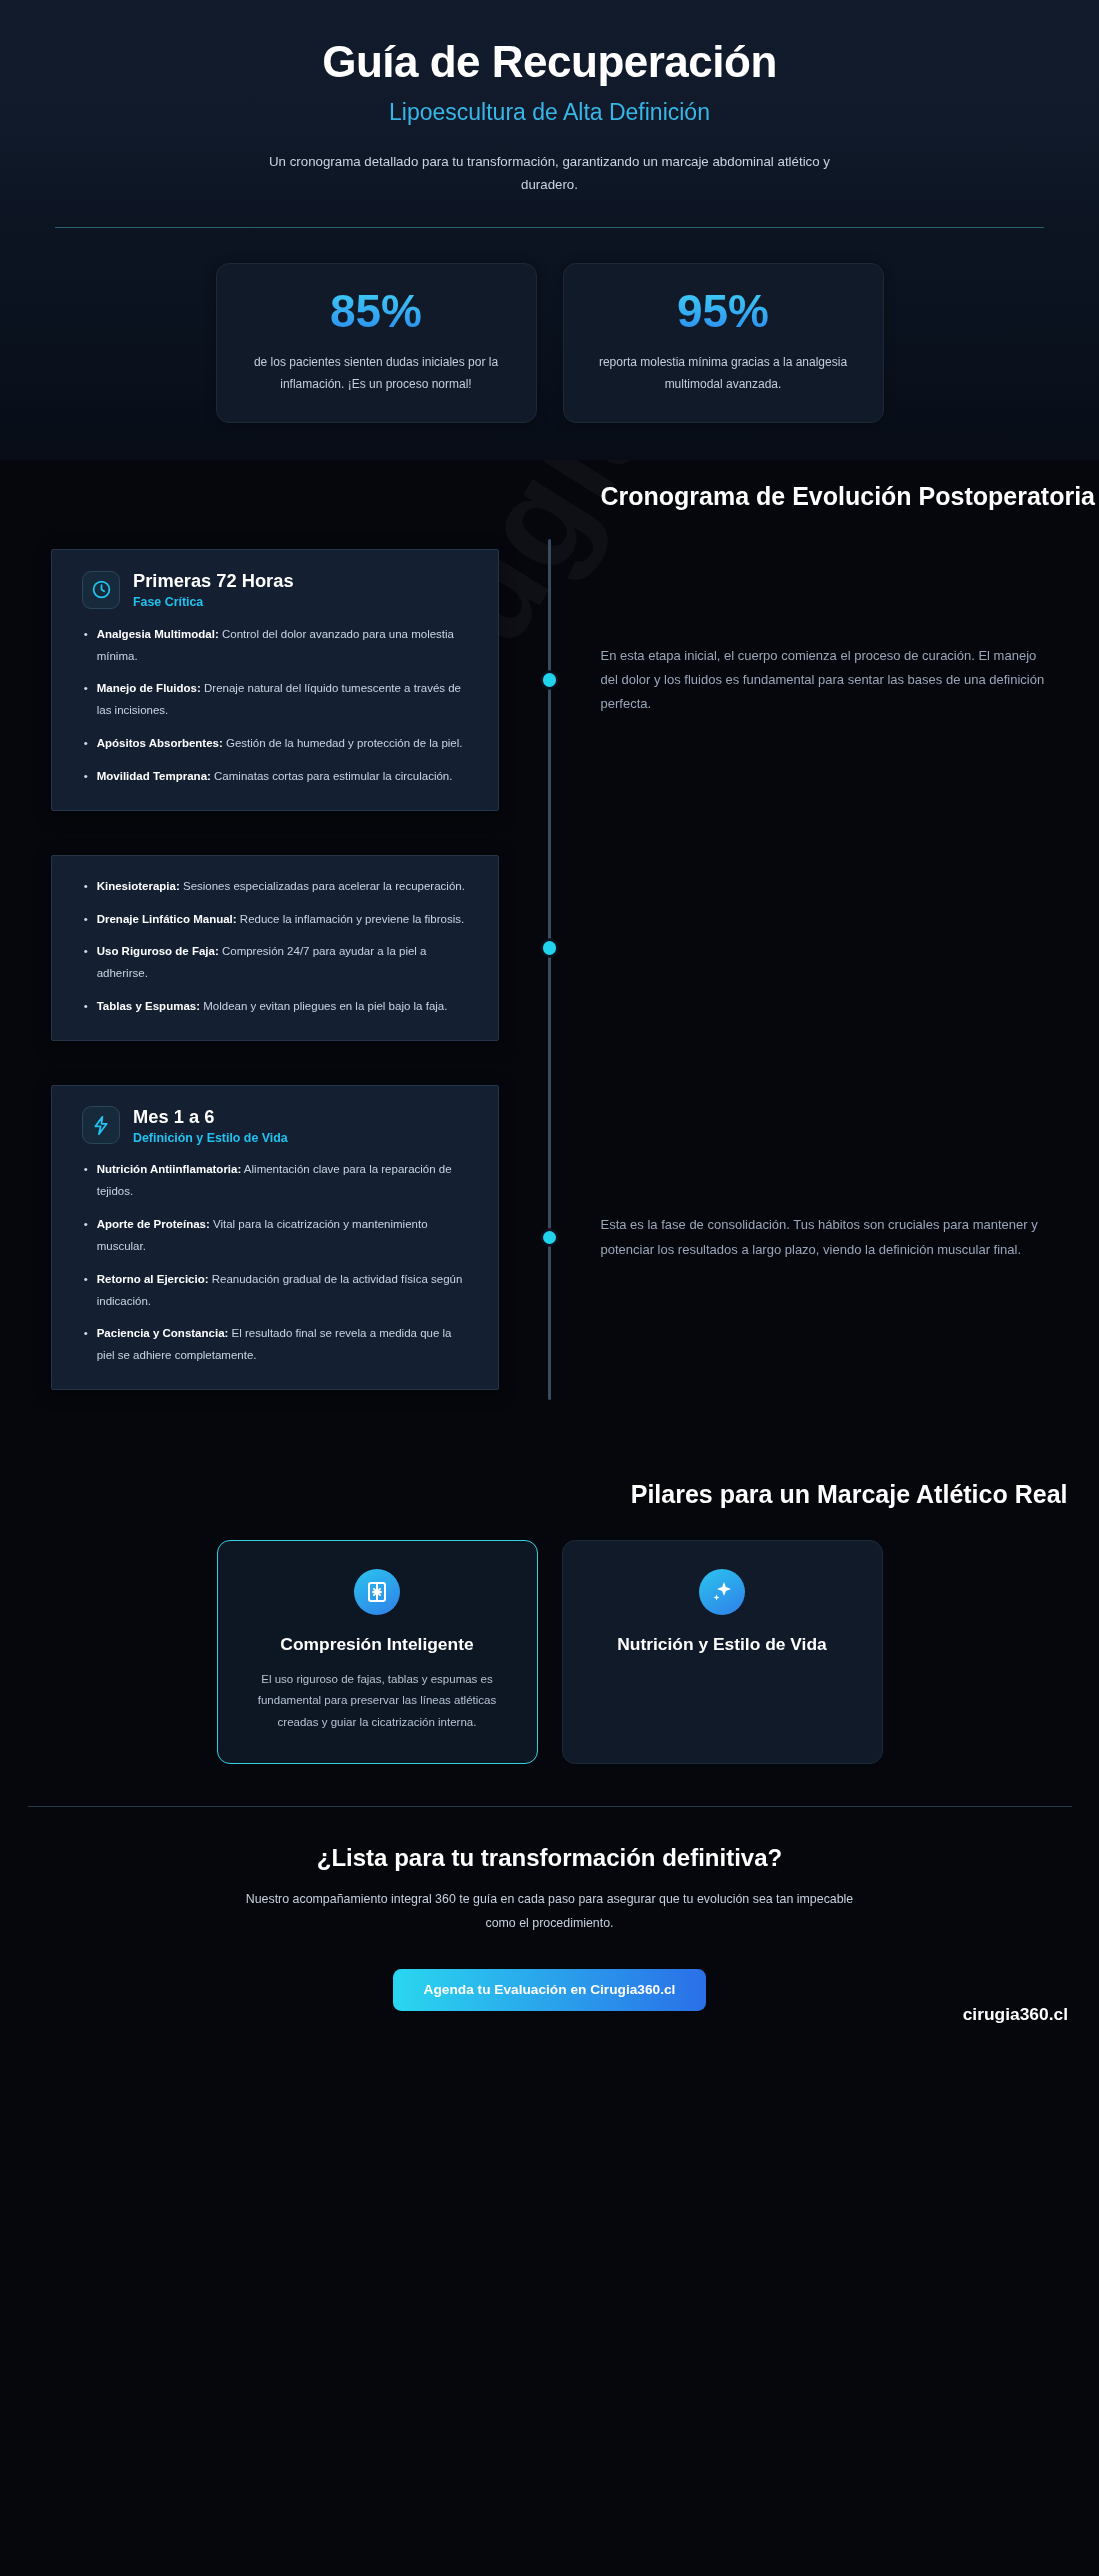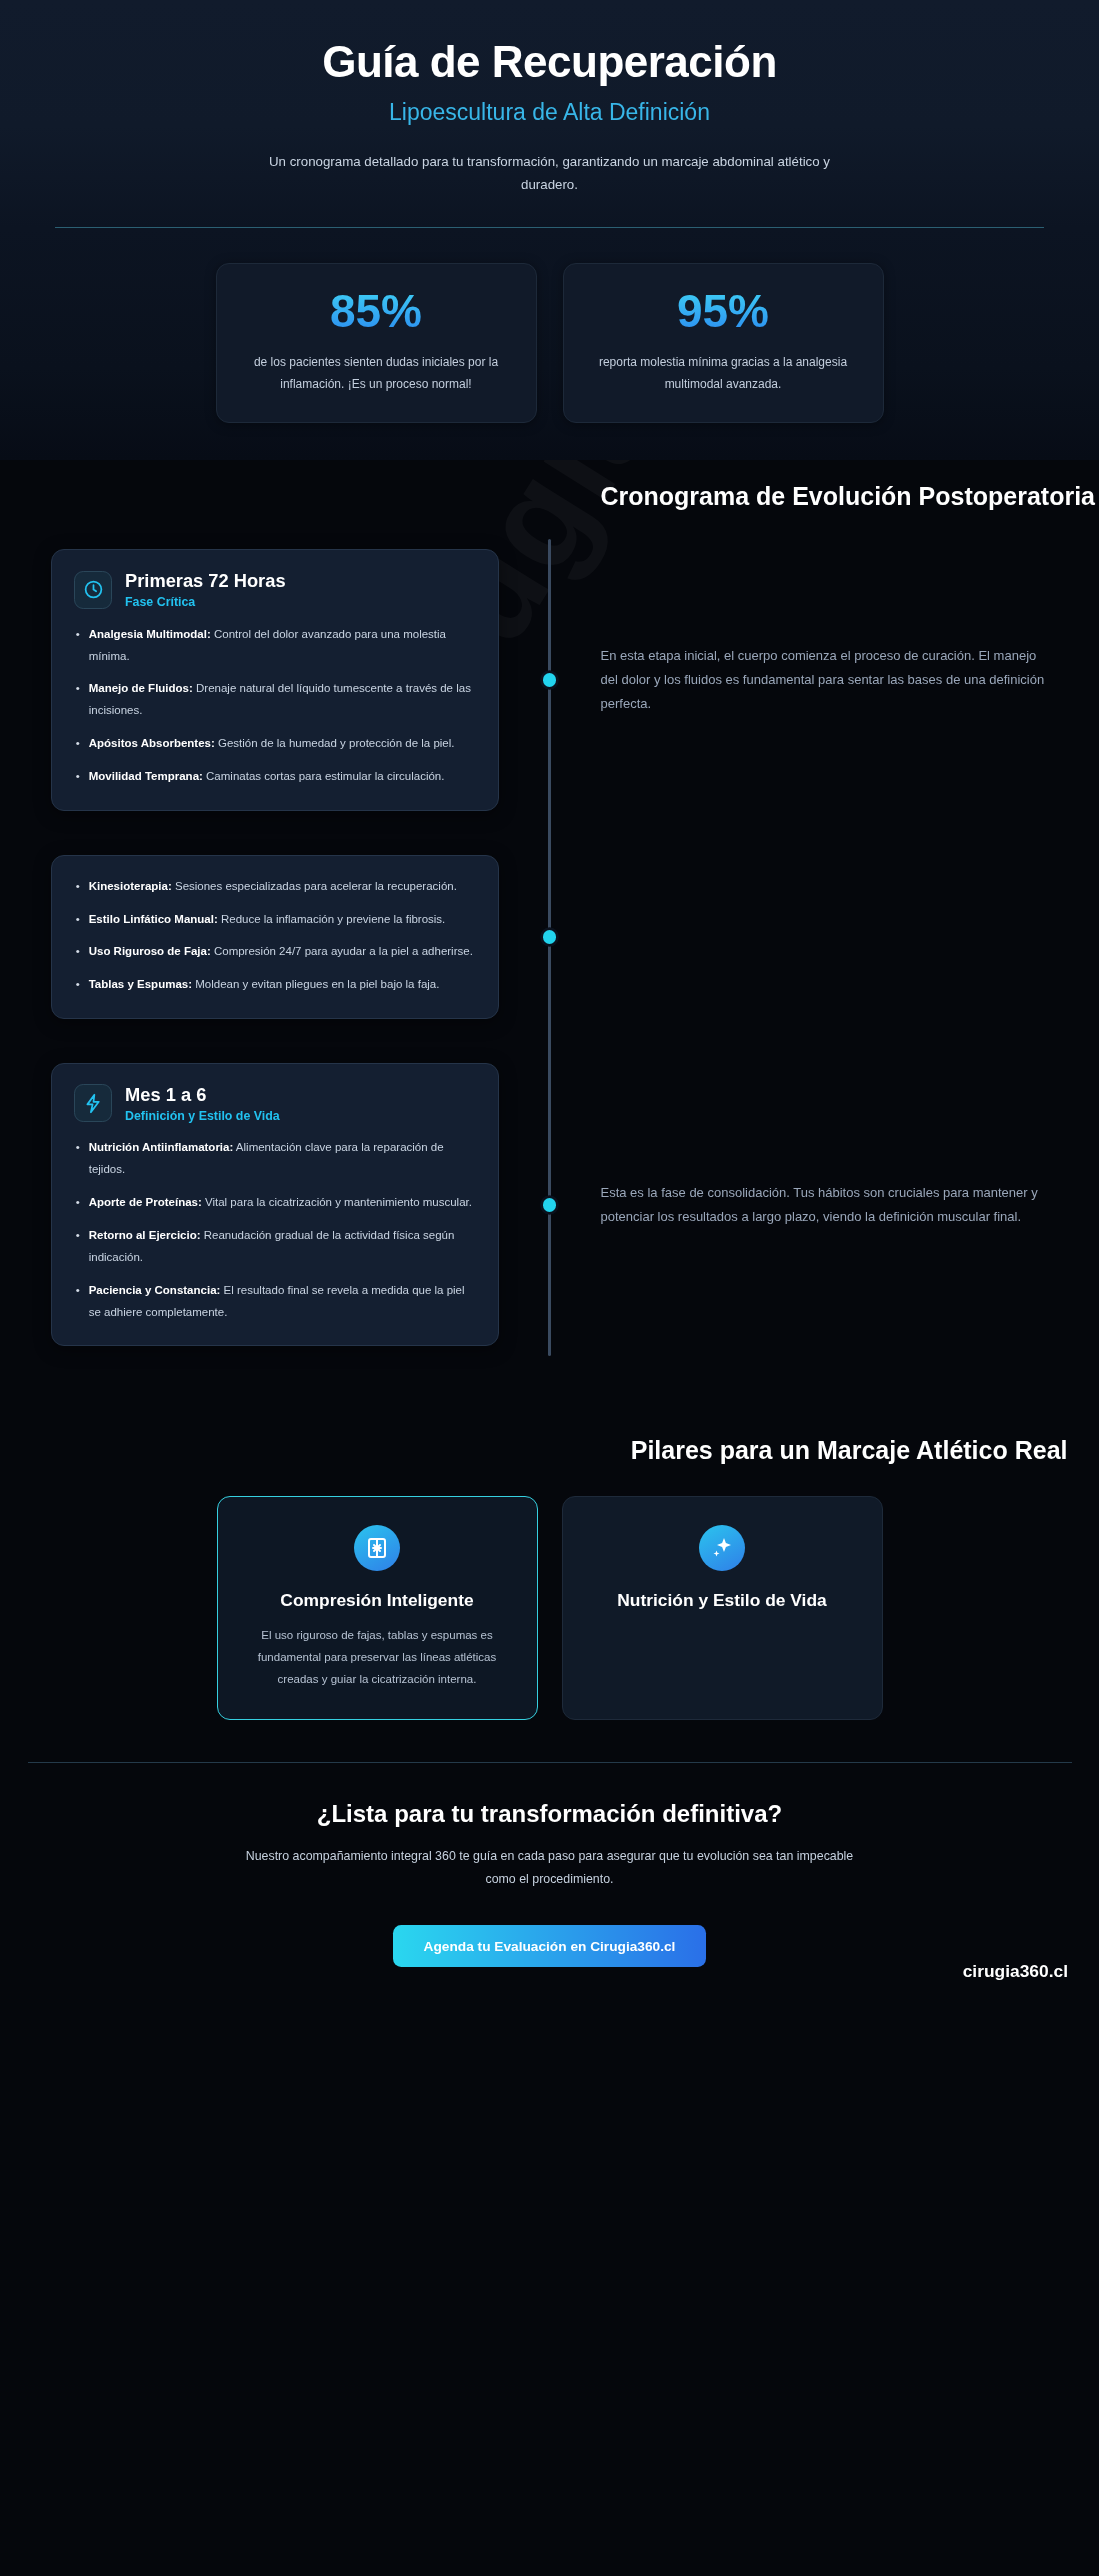--- a/index.html
+++ b/index.html
@@ -155,22 +155,22 @@
     width:13.7px; height:13.7px;
     margin-left:-6.9px; margin-top:-6.9px;
     border-radius:50%;
     background:#22d3ee;
     box-shadow:0 0 0 2.7px #0a111d;
     z-index:4;
   }
   .phase-card{
     background:#141f31;
     border:0.9px solid #253449;
-    border-radius:13px;
-    padding:20px 22px 22px;
+    border-radius:2px;
+    padding:20px 30px 22px;
     box-shadow:0 3.7px 16.5px rgba(0,0,0,.4);
   }
   .phase-head{
     display:flex;
     align-items:center;
     gap:13px;
     margin-bottom:14.7px;
   }
   .phase-icon{
     width:38px; height:38px;
@@ -368,21 +368,21 @@
           <p class="tl-note right">En esta etapa inicial, el cuerpo comienza el proceso de curación. El manejo del dolor y los fluidos es fundamental para sentar las bases de una definición perfecta.</p>
         </div>
       </div>
 
       <div class="tl-row">
         <span class="tl-dot"></span>
         <div class="tl-col">
           <div class="phase-card">
             <ul class="phase-list">
               <li><b>Kinesioterapia:</b><span> Sesiones especializadas para acelerar la recuperación.</span></li>
-              <li><b>Estilo Linfático Manual:</b><span> Reduce la inflamación y previene la fibrosis.</span></li>
+              <li><b>Drenaje Linfático Manual:</b><span> Reduce la inflamación y previene la fibrosis.</span></li>
               <li><b>Uso Riguroso de Faja:</b><span> Compresión 24/7 para ayudar a la piel a adherirse.</span></li>
               <li><b>Tablas y Espumas:</b><span> Moldean y evitan pliegues en la piel bajo la faja.</span></li>
             </ul>
           </div>
         </div>
       </div>
 
       <div class="tl-row">
         <div class="tl-col">
           <div class="phase-card">

